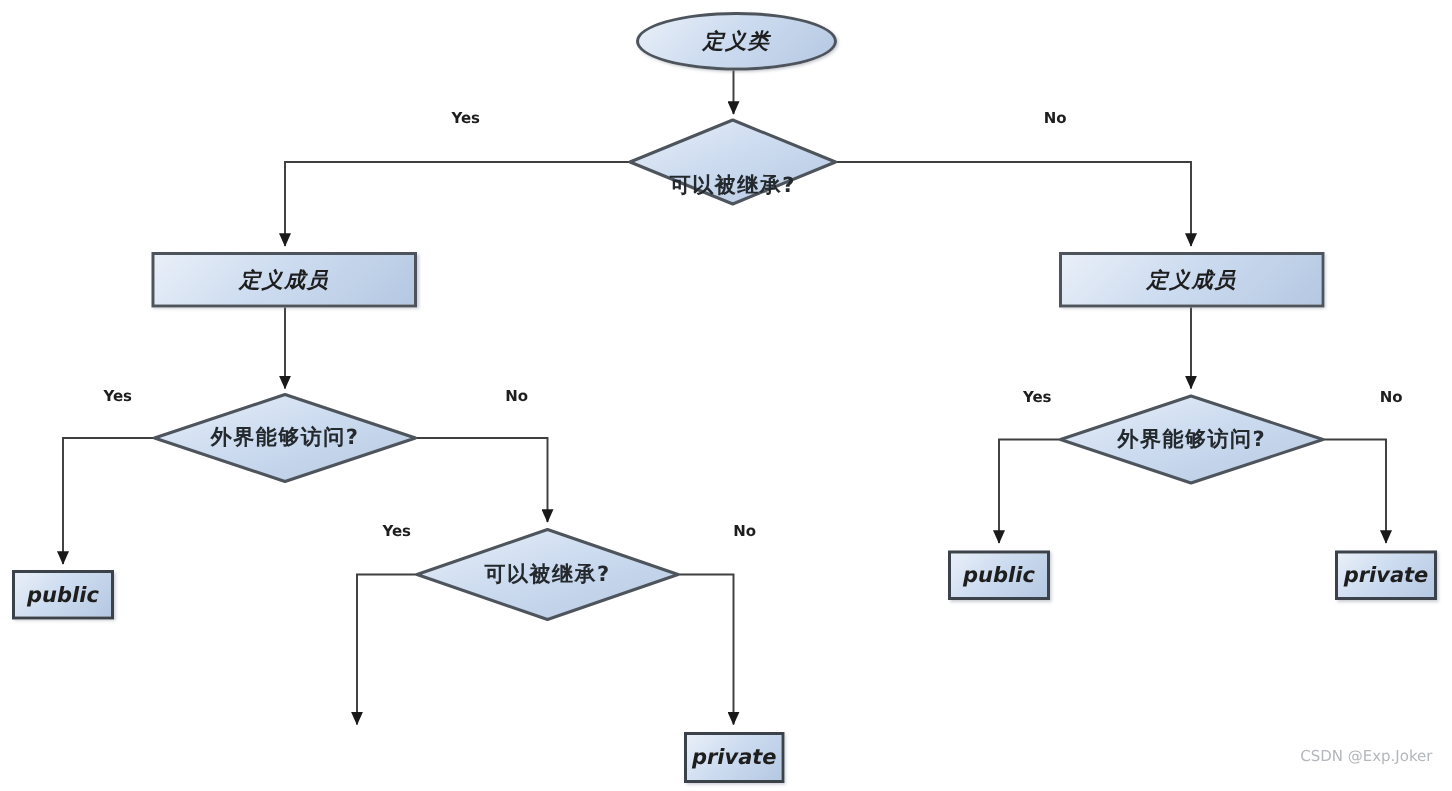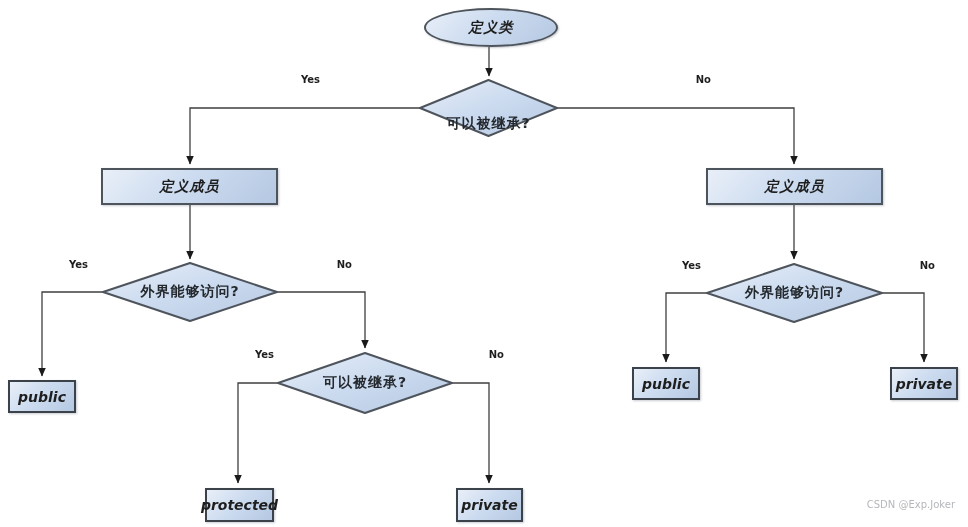--- a/index.html
+++ b/index.html
@@ -114,21 +114,20 @@
 
   <div class="dlabel" style="left:420px; top:96px; width:137px; height:56px;">可以被继承?</div>
   <div class="dlabel" style="left:103px; top:263px; width:174px; height:58px;">外界能够访问?</div>
   <div class="dlabel" style="left:278px; top:353px; width:174px; height:60px;">可以被继承?</div>
   <div class="dlabel" style="left:707px; top:264px; width:175px; height:58px;">外界能够访问?</div>
 
   <div class="shape rect" style="left:101px; top:168px; width:177px; height:37px;">定义成员</div>
   <div class="shape rect" style="left:706px; top:168px; width:177px; height:37px;">定义成员</div>
 
   <div class="shape result" style="left:8px; top:380px; width:68px; height:33px;">public</div>
-  <div class="shape result" style="left:205px; top:488px; width:69px; height:34px;">protected</div>
   <div class="shape result" style="left:456px; top:488px; width:67px; height:34px;">private</div>
   <div class="shape result" style="left:632px; top:367px; width:68px; height:33px;">public</div>
   <div class="shape result" style="left:890px; top:367px; width:68px; height:33px;">private</div>
 
   <div class="elabel" style="left:270px; top:74px;">Yes</div>
   <div class="elabel" style="left:661px; top:74px;">No</div>
   <div class="elabel" style="left:38px; top:259px;">Yes</div>
   <div class="elabel" style="left:302px; top:259px;">No</div>
   <div class="elabel" style="left:224px; top:349px;">Yes</div>
   <div class="elabel" style="left:454px; top:349px;">No</div>

